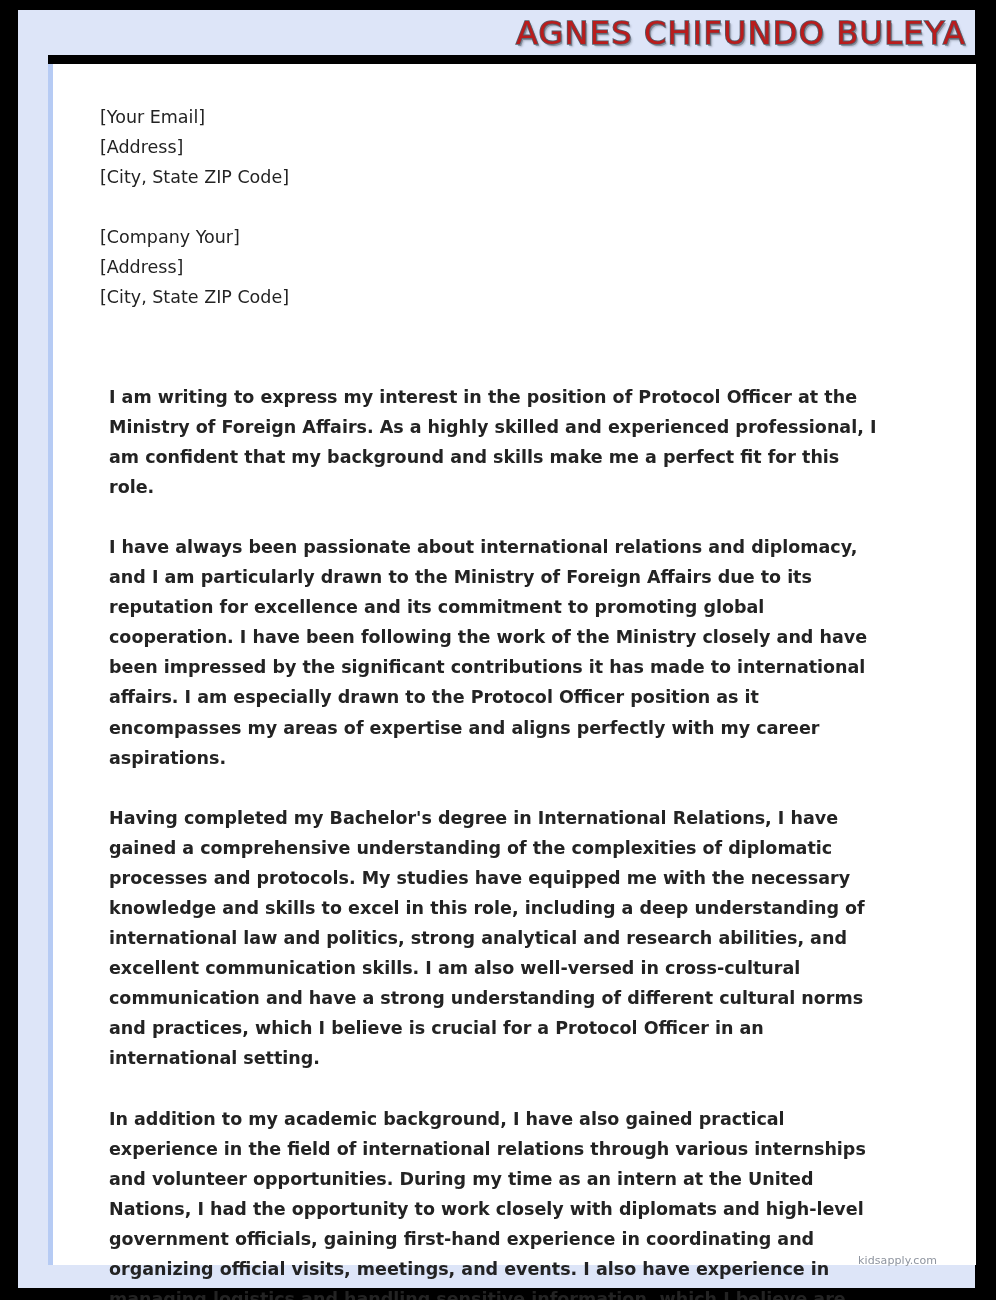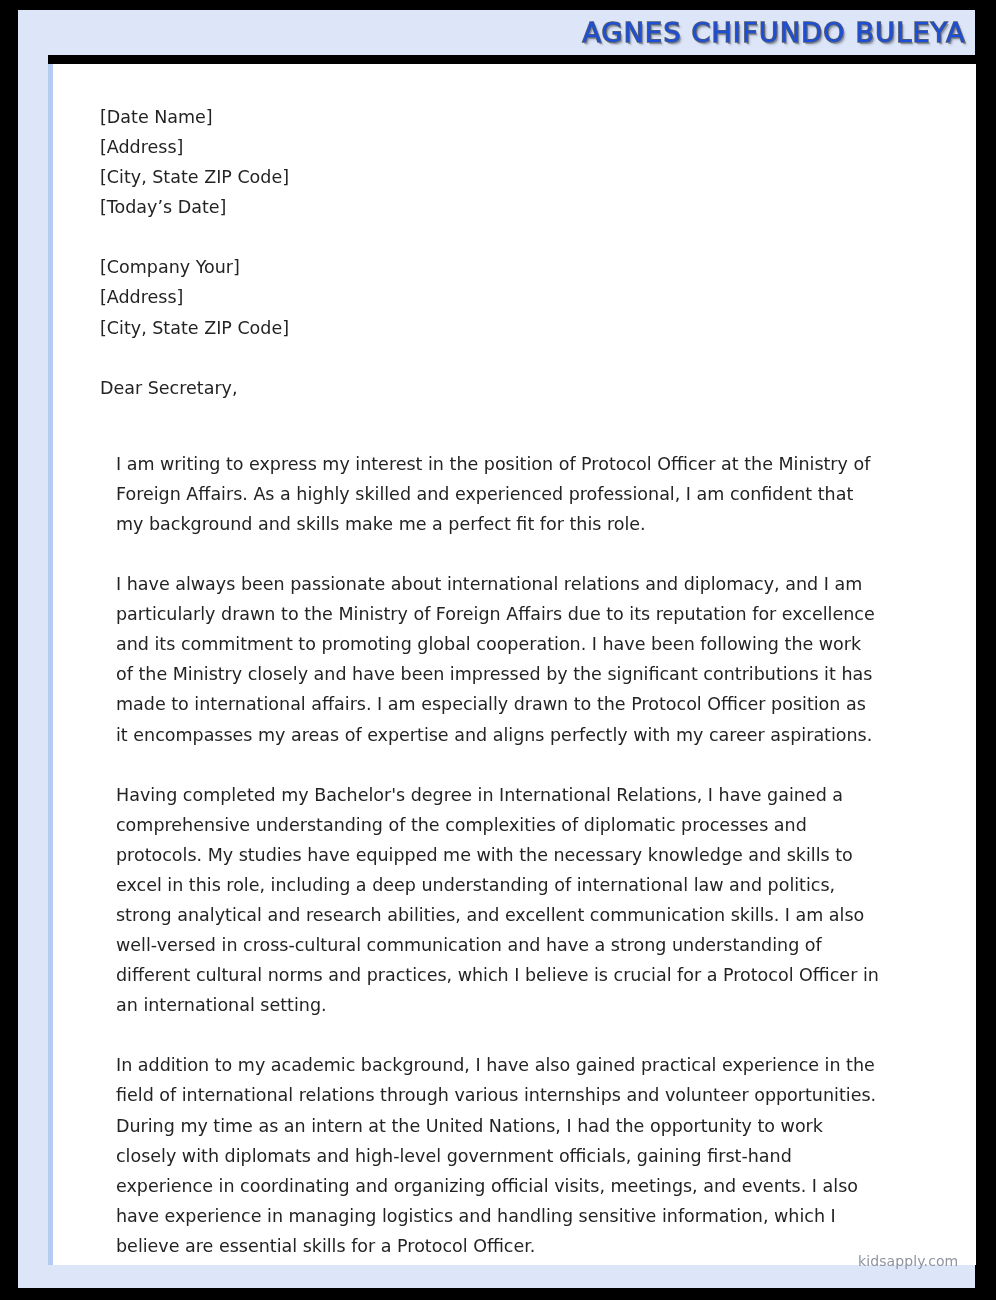--- a/index.html
+++ b/index.html
@@ -43,26 +43,26 @@
     top: 0;
     width: 957px;
     height: 45px;
   }
 
   #doc-title {
     position: absolute;
     right: 9px;
     top: -2px;
     font-family: "DejaVu Sans", sans-serif;
-    font-size: 27px;
+    font-size: 32px;
     font-weight: 400;
     letter-spacing: 1.2px;
     line-height: 50px;
     white-space: nowrap;
-    color: #1d4ed8;
+    color: #b91c1c;
     -webkit-text-stroke: 1.6px #545b६8;
     -webkit-text-stroke: 1.6px #555c69;
     text-shadow:
        1.5px 1.5px 0 rgba(90,98,112,0.55),
        2.5px 2.5px 2px rgba(80,88,104,0.30);
     paint-order: stroke fill;
   }
 
   
   #title-rule {
@@ -110,39 +110,40 @@
   .addr-line {
     display: block;
     white-space: nowrap;
   }
 
   .block-gap {
     height: 30px;
   }
 
   .para {
-    margin: 16px;
+    margin: 9px;
     text-align: left;
+    font-weight: bold;
   }
 
   .para + .para {
     margin-top: 30px;
   }
 
   .salutation {
     margin: 0;
   }
 
   
   #watermark {
     position: absolute;
     left: 840px;
     top: 1241px;
     font-family: "DejaVu Sans", sans-serif;
-    font-size: 14px;
+    font-size: 11px;
     line-height: 20px;
     color: #8e949f;
     white-space: nowrap;
     letter-spacing: 0.1px;
   }
 </style>
 </head>
 <body>
 
 <div id="page-frame">
@@ -153,37 +154,35 @@
     </div>
 
     <div id="title-rule"></div>
 
     <div id="letter-page"></div>
     <div id="page-left-stripe"></div>
 
     <div id="letter-body">
 
       <div>
-        <span class="addr-line">[Date Name]</span>
+        <span class="addr-line">[Your Email]</span>
         <span class="addr-line">[Address]</span>
         <span class="addr-line">[City, State ZIP Code]</span>
-        <span class="addr-line">[Today’s Date]</span>
       </div>
 
       <div class="block-gap"></div>
 
       <div>
         <span class="addr-line">[Company Your]</span>
         <span class="addr-line">[Address]</span>
         <span class="addr-line">[City, State ZIP Code]</span>
       </div>
 
       <div class="block-gap"></div>
 
-      <p class="salutation">Dear Secretary,</p>
 
       <div class="block-gap"></div>
 
       <p class="para">I am writing to express my interest in the position of Protocol Officer at the Ministry of Foreign Affairs. As a highly skilled and experienced professional, I am confident that my background and skills make me a perfect fit for this role.</p>
       <p class="para">I have always been passionate about international relations and diplomacy, and I am particularly drawn to the Ministry of Foreign Affairs due to its reputation for excellence and its commitment to promoting global cooperation. I have been following the work of the Ministry closely and have been impressed by the significant contributions it has made to international affairs. I am especially drawn to the Protocol Officer position as it encompasses my areas of expertise and aligns perfectly with my career aspirations.</p>
       <p class="para">Having completed my Bachelor's degree in International Relations, I have gained a comprehensive understanding of the complexities of diplomatic processes and protocols. My studies have equipped me with the necessary knowledge and skills to excel in this role, including a deep understanding of international law and politics, strong analytical and research abilities, and excellent communication skills. I am also well-versed in cross-cultural communication and have a strong understanding of different cultural norms and practices, which I believe is crucial for a Protocol Officer in an international setting.</p>
       <p class="para">In addition to my academic background, I have also gained practical experience in the field of international relations through various internships and volunteer opportunities. During my time as an intern at the United Nations, I had the opportunity to work closely with diplomats and high-level government officials, gaining first-hand experience in coordinating and organizing official visits, meetings, and events. I also have experience in managing logistics and handling sensitive information, which I believe are essential skills for a Protocol Officer.</p>
 
     </div>
 

